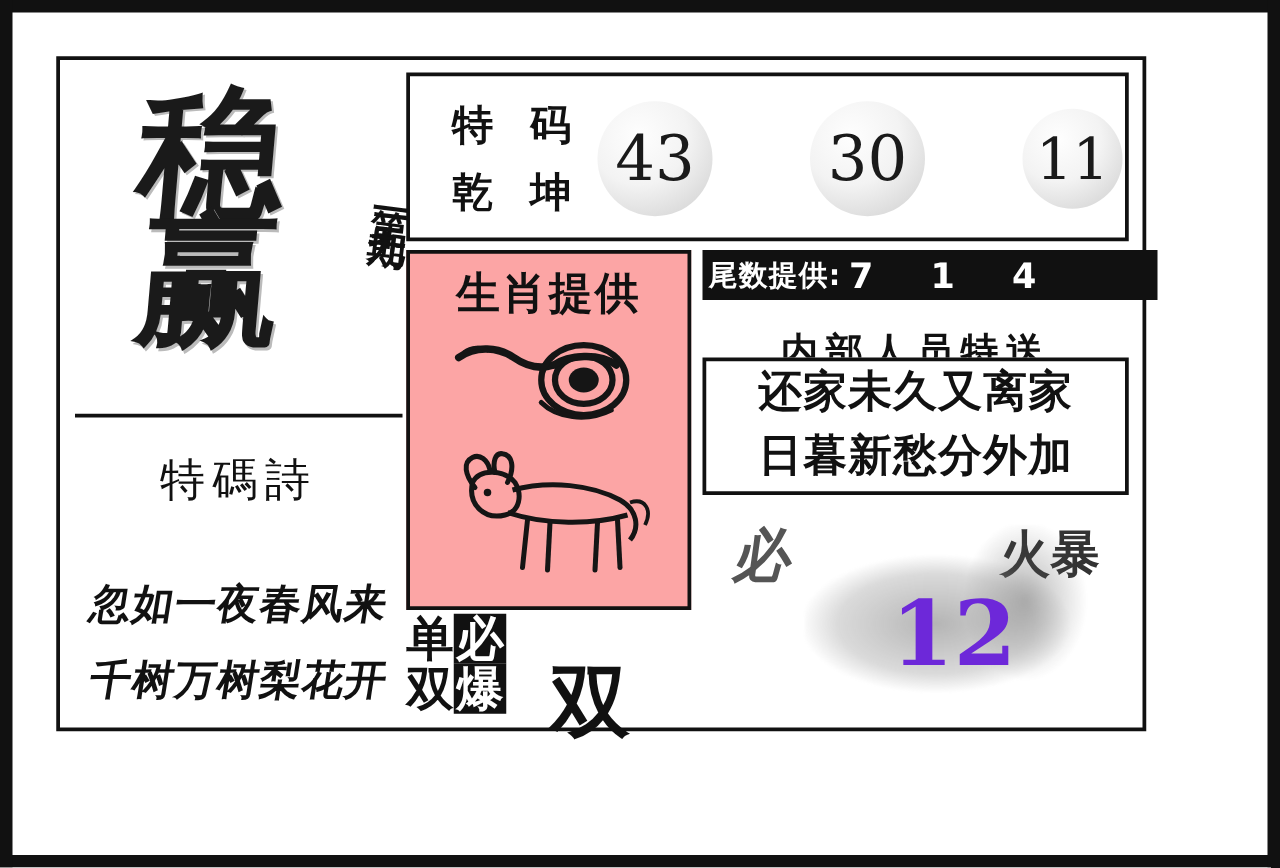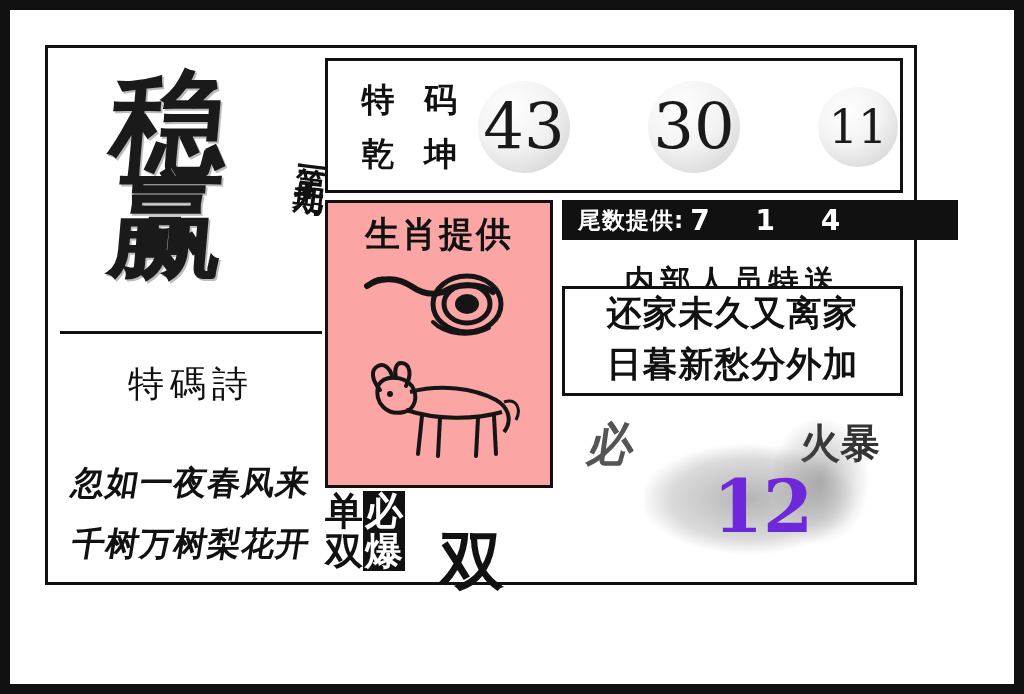--- a/index.html
+++ b/index.html
@@ -156,21 +156,21 @@
     justify-content: space-between;
   }
   .ball {
     width: 92px; height: 92px;
     border-radius: 50%;
     background: radial-gradient(circle at 36% 30%, #fefefe 0%, #f3f3f3 45%, #dcdcdc 78%, #c9c9c9 100%);
     display: flex;
     align-items: center;
     justify-content: center;
     font-family: "DejaVu Serif", "Liberation Serif", serif;
-    font-size: 64px;
+    font-size: 50px;
     font-weight: normal;
     color: #1a1a1a;
   }
   .ball.small { width: 80px; height: 80px; font-size: 46px; }
 
   
   #zodiac-box {
     position: absolute;
     left: 277px; top: 152px;
     width: 228px; height: 288px;
@@ -226,26 +226,26 @@
     font-family: "DejaVu Serif", "Liberation Serif", serif;
     font-size: 64px;
     font-weight: bold;
     color: #111;
   }
 
   
   #tail-bar {
     position: absolute;
     left: 514px; top: 152px;
-    width: 396px; height: 40px;
+    width: 364px; height: 40px;
     background: #111;
     color: #fff;
     display: flex;
     align-items: center;
-    padding-left: 16px;
+    padding-left: 5px;
     box-sizing: border-box;
     font-family: "DejaVu Sans", "Liberation Sans", sans-serif;
     font-size: 23px;
     font-weight: bold;
     letter-spacing: 1px;
   }
   #tail-digits {
     margin-left: 6px;
     letter-spacing: 18px;
     font-size: 28px;
@@ -266,21 +266,21 @@
   #couplet-box {
     position: absolute;
     left: 514px; top: 238px;
     width: 341px; height: 110px;
     border: 3px solid #111;
     box-sizing: border-box;
     background: #fff;
   }
   .couplet-line {
     text-align: center;
-    font-family: Liberation Serif, serif;
+    font-family: Liberation Sans, sans-serif;
     font-size: 35px;
     font-weight: bold;
     color: #111;
     letter-spacing: 1px;
     line-height: 1.45;
   }
   #bi-char {
     position: absolute;
     left: 540px; top: 366px;
     font-family: "DejaVu Serif", "Liberation Serif", serif;

